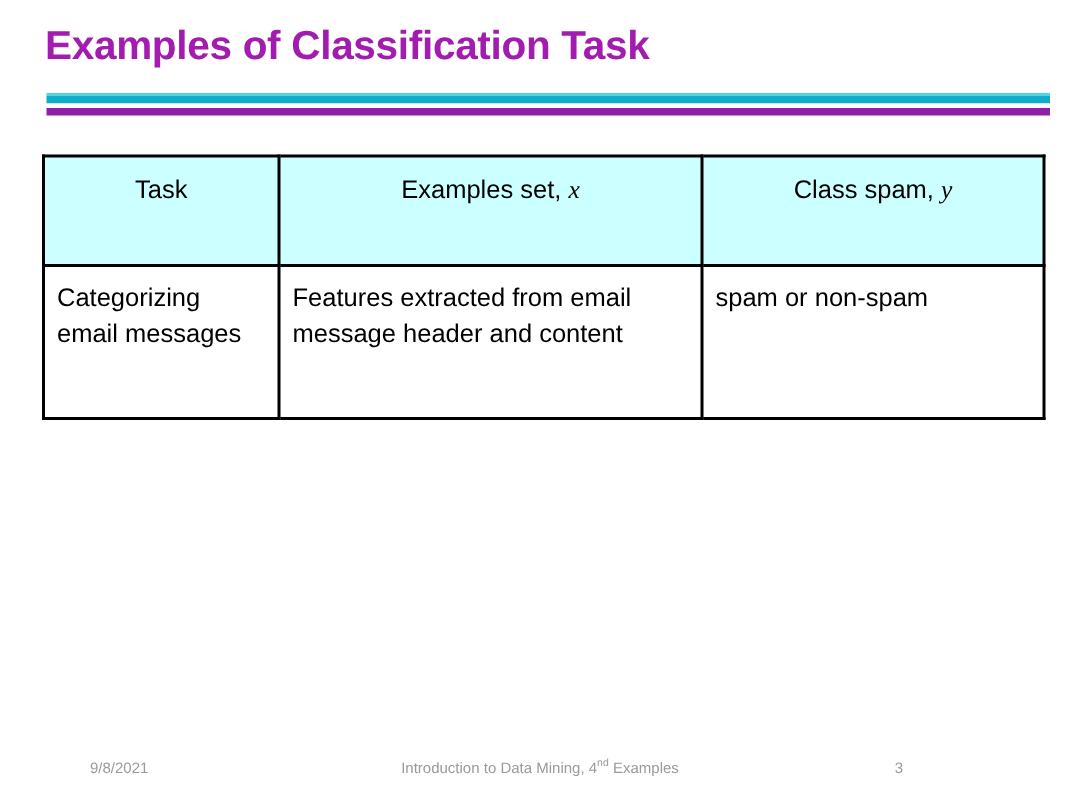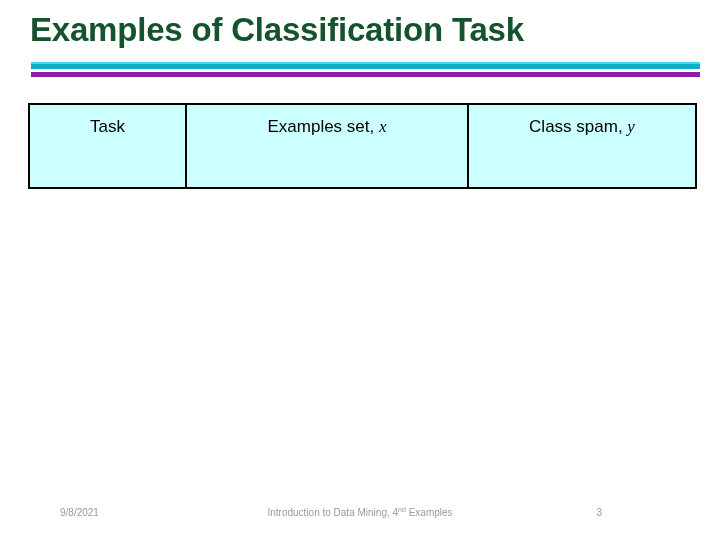--- a/index.html
+++ b/index.html
@@ -22,24 +22,24 @@
     height: 540px;
     background: #ffffff;
   }
 
   
   .slide-title {
     position: absolute;
     left: 30px;
     top: 14px;
     width: 660px;
-    font-size: 33px;
+    font-size: 27px;
     font-weight: bold;
     font-stretch: condensed;
-    color: #14532d;
+    color: #a21caf;
     letter-spacing: -0.2px;
     line-height: 32px;
     white-space: nowrap;
   }
 
   
   .rule-group {
     position: absolute;
     left: 31px;
     top: 62px;
@@ -75,21 +75,21 @@
   }
   table.data-table {
     border-collapse: collapse;
     width: 667px;
     table-layout: fixed;
   }
   table.data-table td,
   table.data-table th {
     border: 2px solid #000000;
     vertical-align: top;
-    padding: 9px 8px 20px 8px;
+    padding: 9px 8px 9px 8px;
     font-size: 17px;
     line-height: 1.42;
     color: #000000;
     font-weight: normal;
     text-align: left;
   }
   table.data-table thead th {
     background: #CCFFFF;
     text-align: center;
     vertical-align: top;
@@ -171,20 +171,25 @@
         <col class="col-c">
       </colgroup>
       <thead>
         <tr>
           <th><span>Task</span></th>
           <th><span>Examples set, </span><span class="var">x</span></th>
           <th><span>Class spam, </span><span class="var">y</span></th>
         </tr>
       </thead>
       <tbody>
+        <tr class="r1">
+          <td>Categorizing email messages</td>
+          <td>Features extracted from email message header and content</td>
+          <td>spam or non-spam</td>
+        </tr>
       </tbody>
     </table>
   </div>
 
   <div class="footer">
     <div class="footer-date">9/8/2021</div>
     <div class="footer-center"><span>Introduction to Data Mining, 4</span><sup>nd</sup><span> Examples</span></div>
     <div class="footer-page">3</div>
   </div>
 

